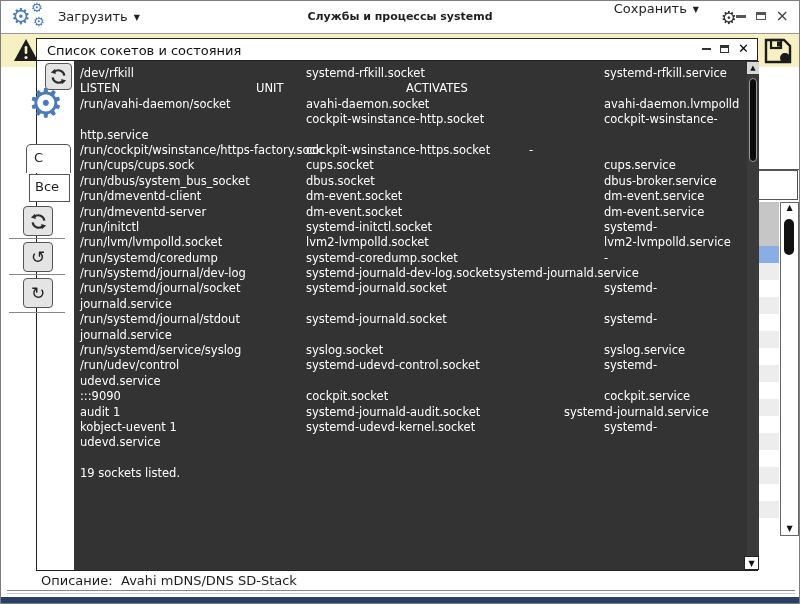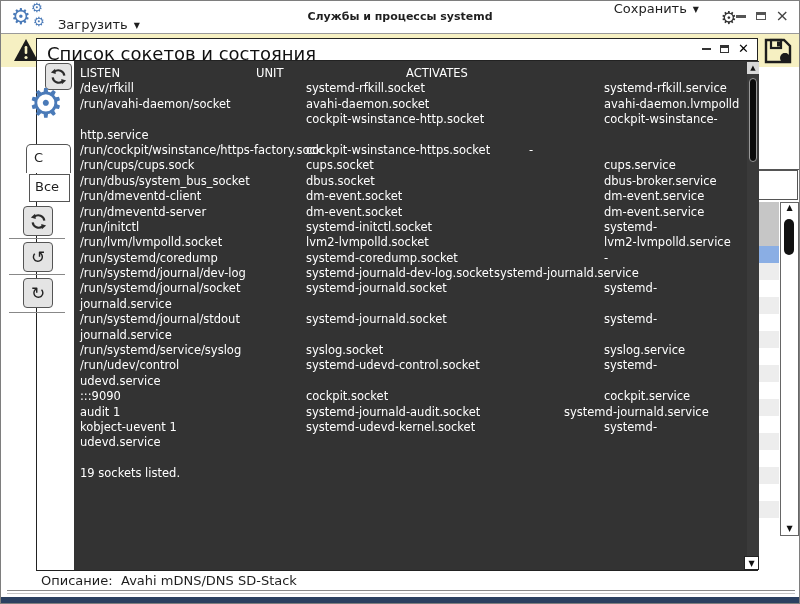--- a/index.html
+++ b/index.html
@@ -8,21 +8,21 @@
        font-family:"DejaVu Sans","Liberation Sans",sans-serif;color:#1e1e1e;}
   .abs{position:absolute;}
 
   
   .titlebar{left:0;top:0;width:100%;height:32px;background:#fff;border-bottom:1px solid #9a9a9a;z-index:1;}
   .logo{left:8px;top:1px;width:46px;height:30px;color:#4a7ab8;}
   .logo .g1{position:absolute;left:2px;top:2px;font-size:22px;}
   .logo .g2{position:absolute;left:22px;top:-2px;font-size:13px;}
   .logo .g3{position:absolute;left:24px;top:12px;font-size:13px;}
   .menu-btn{display:flex;align-items:center;gap:6px;font-size:13px;cursor:default;}
-  .load-menu{left:57px;top:16px;}
+  .load-menu{left:57px;top:8px;}
   .save-menu{right:100px;top:0;}
   .caret{font-size:8px;line-height:1;position:relative;top:1px;}
   .win-title{left:0;right:0;top:9px;text-align:center;font-size:11px;font-weight:bold;}
   .gear-tool{right:62px;top:6px;font-size:18px;color:#333;}
   .winctl{display:flex;align-items:center;gap:10px;}
   .main-ctl{right:10px;top:9px;}
   .ic-min{display:inline-block;width:10px;height:3px;background:#555;}
   .ic-restore{display:inline-block;width:10px;height:8px;border:1.5px solid #555;border-top:3.5px solid #555;box-sizing:border-box;}
   .ic-close{font-size:16px;line-height:12px;color:#444;}
 
@@ -42,21 +42,21 @@
   .stripe{width:21px;height:17px;background:#ededed;}
   .stripe.alt{background:#ffffff;}
   .sb-r{left:779px;top:201px;width:19px;height:334px;background:#fff;border:1px solid #666;box-sizing:border-box;}
   .sb-r .up{position:absolute;left:0;top:0;width:100%;text-align:center;font-size:8px;color:#111;}
   .sb-r .thumb{position:absolute;left:3px;top:16px;width:10px;height:36px;background:#111;border-radius:5px;}
   .sb-r .down{position:absolute;left:0;bottom:2px;width:100%;text-align:center;font-size:8px;color:#111;}
 
   
   .dialog{left:35px;top:37px;width:722px;height:533px;border:1px solid #222;background:#fff;z-index:3;box-sizing:border-box;}
   .dlg-titlebar{position:absolute;left:0;top:0;width:100%;height:22px;background:#fff;border-bottom:1px solid #222;box-sizing:border-box;}
-  .dlg-title{position:absolute;left:10px;top:4px;font-size:18px;color:#111;}
+  .dlg-title{position:absolute;left:10px;top:4px;font-size:13px;color:#111;}
   .dlg-ctl{position:absolute;right:8px;top:5px;display:flex;align-items:center;gap:9px;}
   .dlg-ctl .ic-min{width:9px;height:2.5px;background:#333;}
   .dlg-ctl .ic-restore{width:9px;height:8px;border-color:#333;border-width:1.5px;border-top-width:3px;}
   .dlg-close{font-size:13px;font-weight:900;color:#000;line-height:10px;}
   .dlg-strip{position:absolute;left:0;top:22px;width:37px;height:509px;background:#fff;}
   .terminal{position:absolute;left:37px;top:22px;width:673px;height:509px;background:#333333;color:#ffffff;
             font-size:11.5px;overflow:hidden;padding-top:5px;box-sizing:border-box;}
   .t-line{position:relative;height:15.4px;white-space:nowrap;}
   .t-line span{position:absolute;top:0;}
   .t-line .s1{left:6px;}
@@ -170,29 +170,29 @@
     <div class="dlg-titlebar">
       <span class="dlg-title">Список сокетов и состояния</span>
       <span class="dlg-ctl">
         <span class="ic-min"></span>
         <span class="ic-restore"></span>
         <span class="dlg-close">✕</span>
       </span>
     </div>
     <div class="dlg-strip"></div>
     <div class="terminal">
+        <div class="t-line">
+          <span class="s1">/dev/rfkill</span>
+          <span class="s2">systemd-rfkill.socket</span>
+          <span class="s3">systemd-rfkill.service</span>
+        </div>
         <div class="t-line header">
           <span class="s1">LISTEN</span>
           <span class="s2">UNIT</span>
           <span class="s3">ACTIVATES</span>
-        </div>
-        <div class="t-line">
-          <span class="s1">/dev/rfkill</span>
-          <span class="s2">systemd-rfkill.socket</span>
-          <span class="s3">systemd-rfkill.service</span>
         </div>
         <div class="t-line">
           <span class="s1">/run/avahi-daemon/socket</span>
           <span class="s2">avahi-daemon.socket</span>
           <span class="s3">avahi-daemon.lvmpolld</span>
         </div>
         <div class="t-line">
           <span class="s2">cockpit-wsinstance-http.socket</span>
           <span class="s3">cockpit-wsinstance-</span>
         </div>

